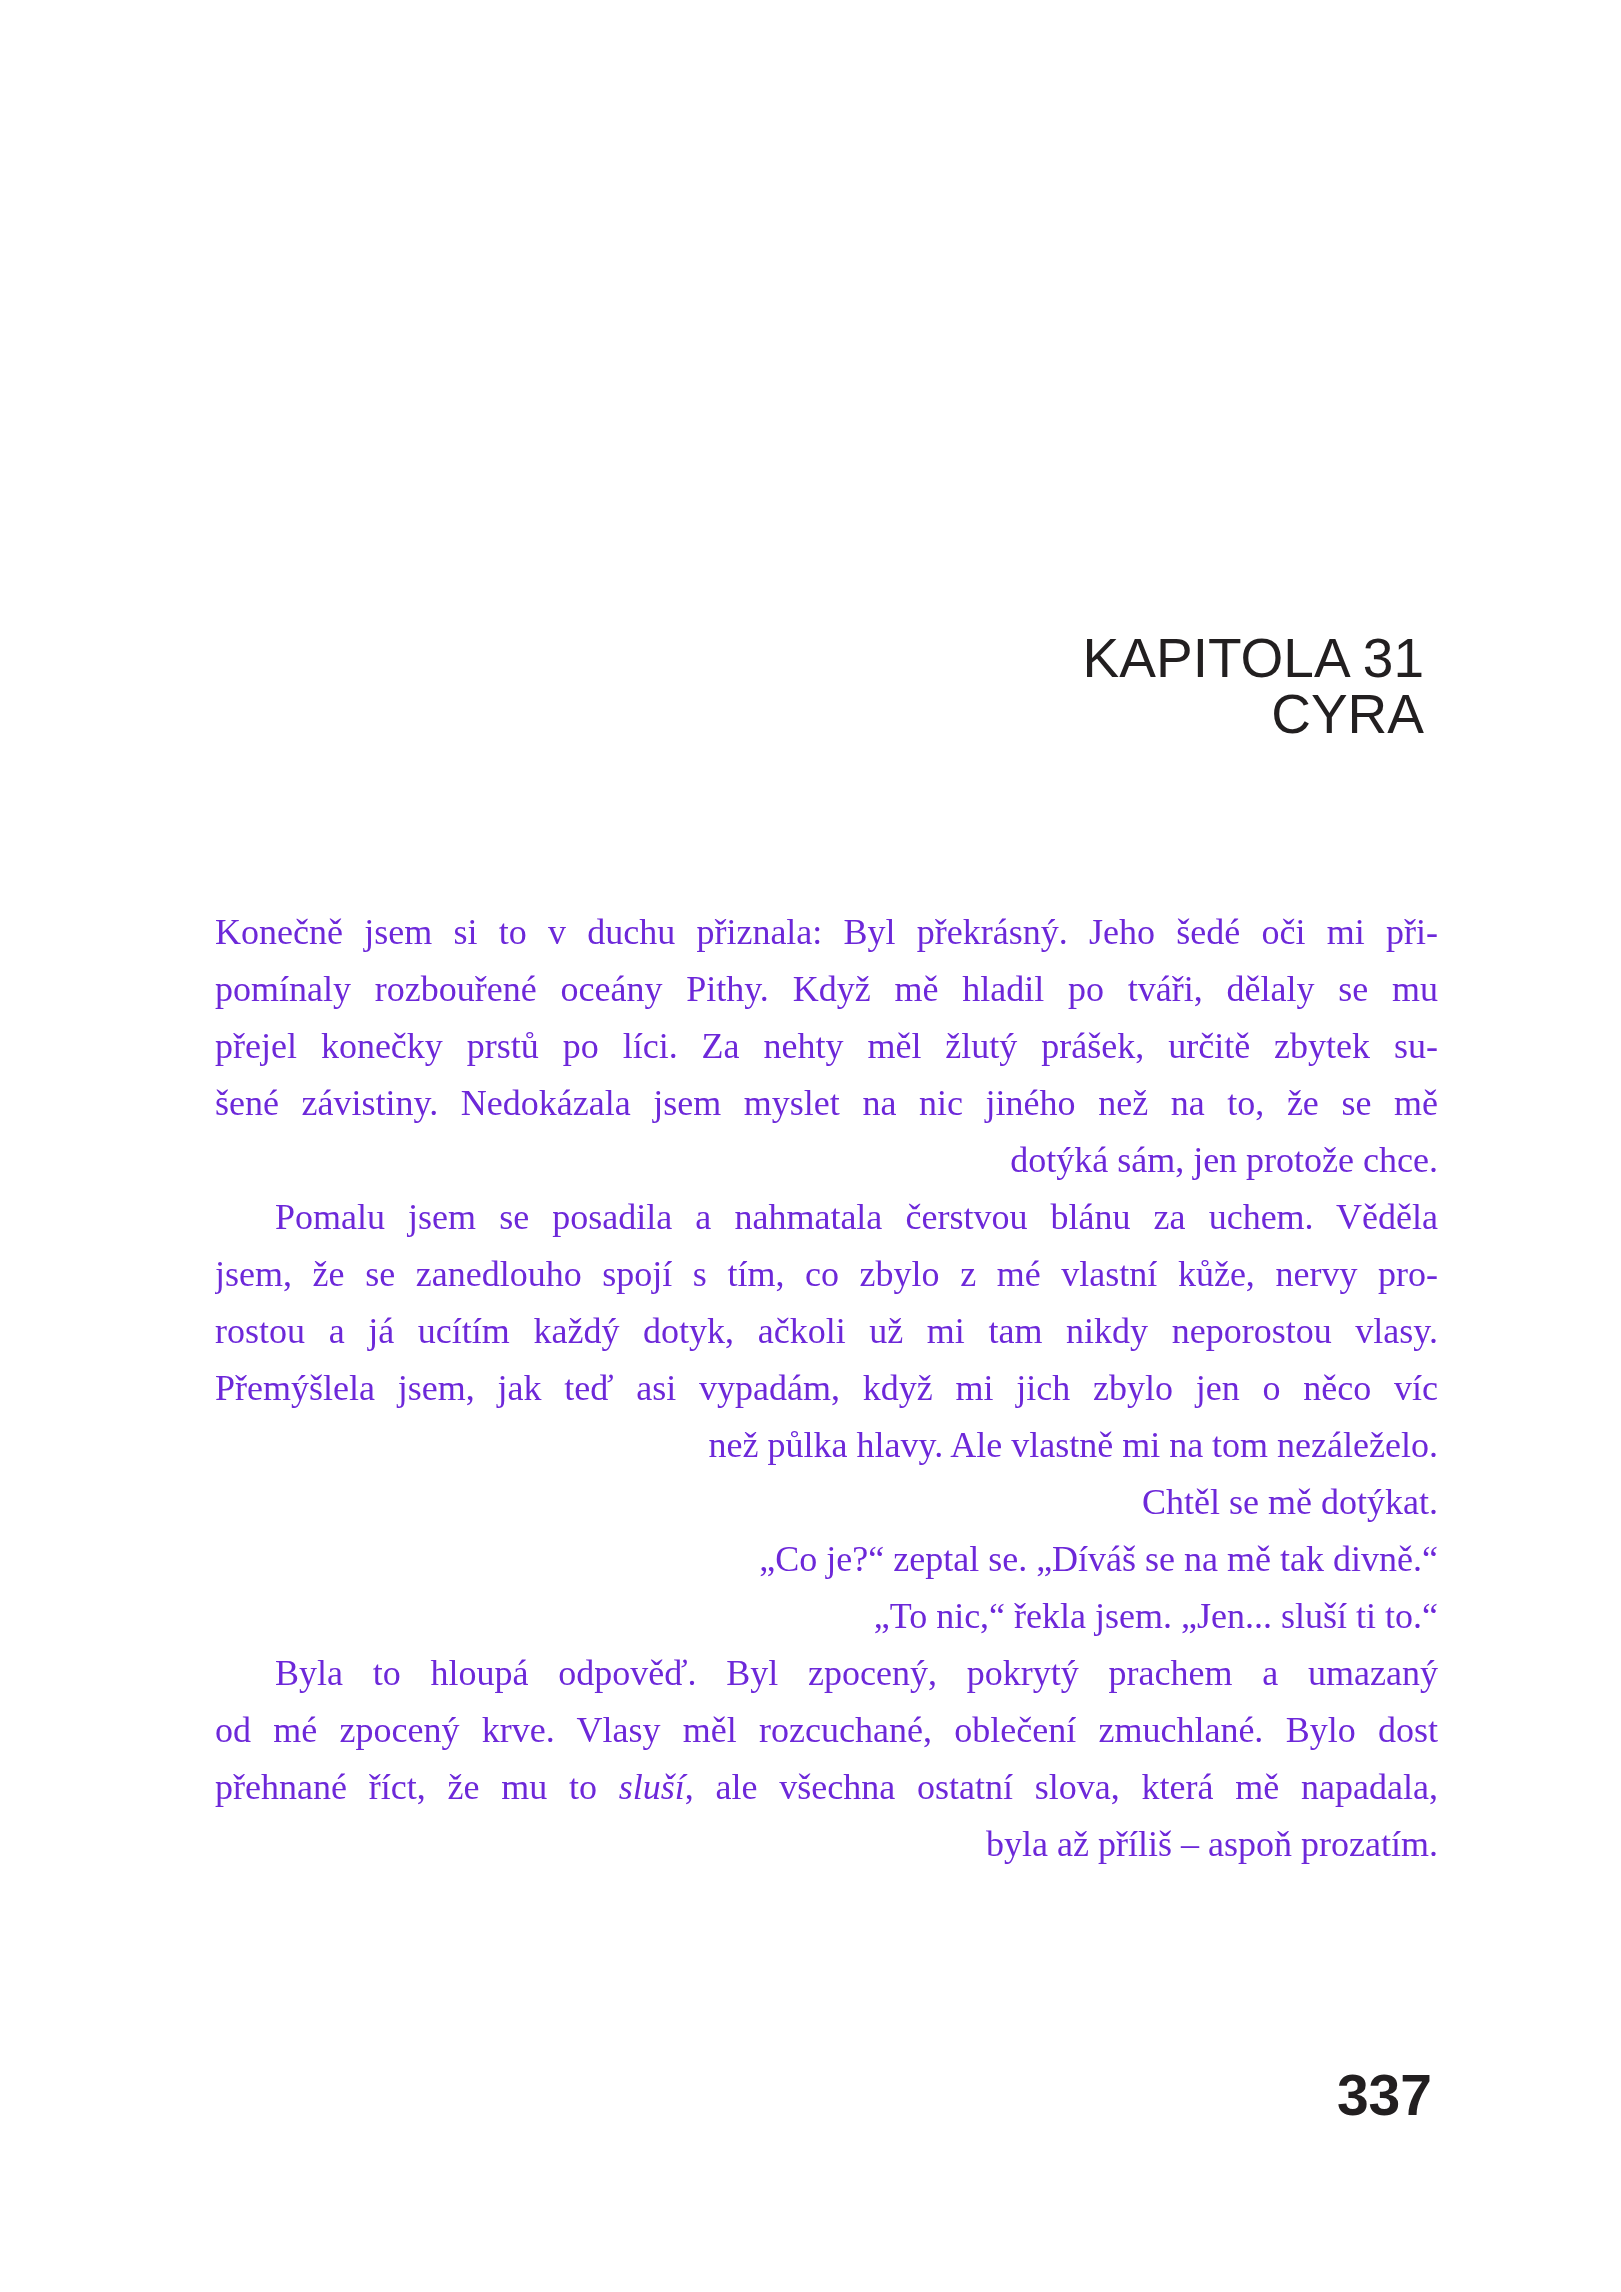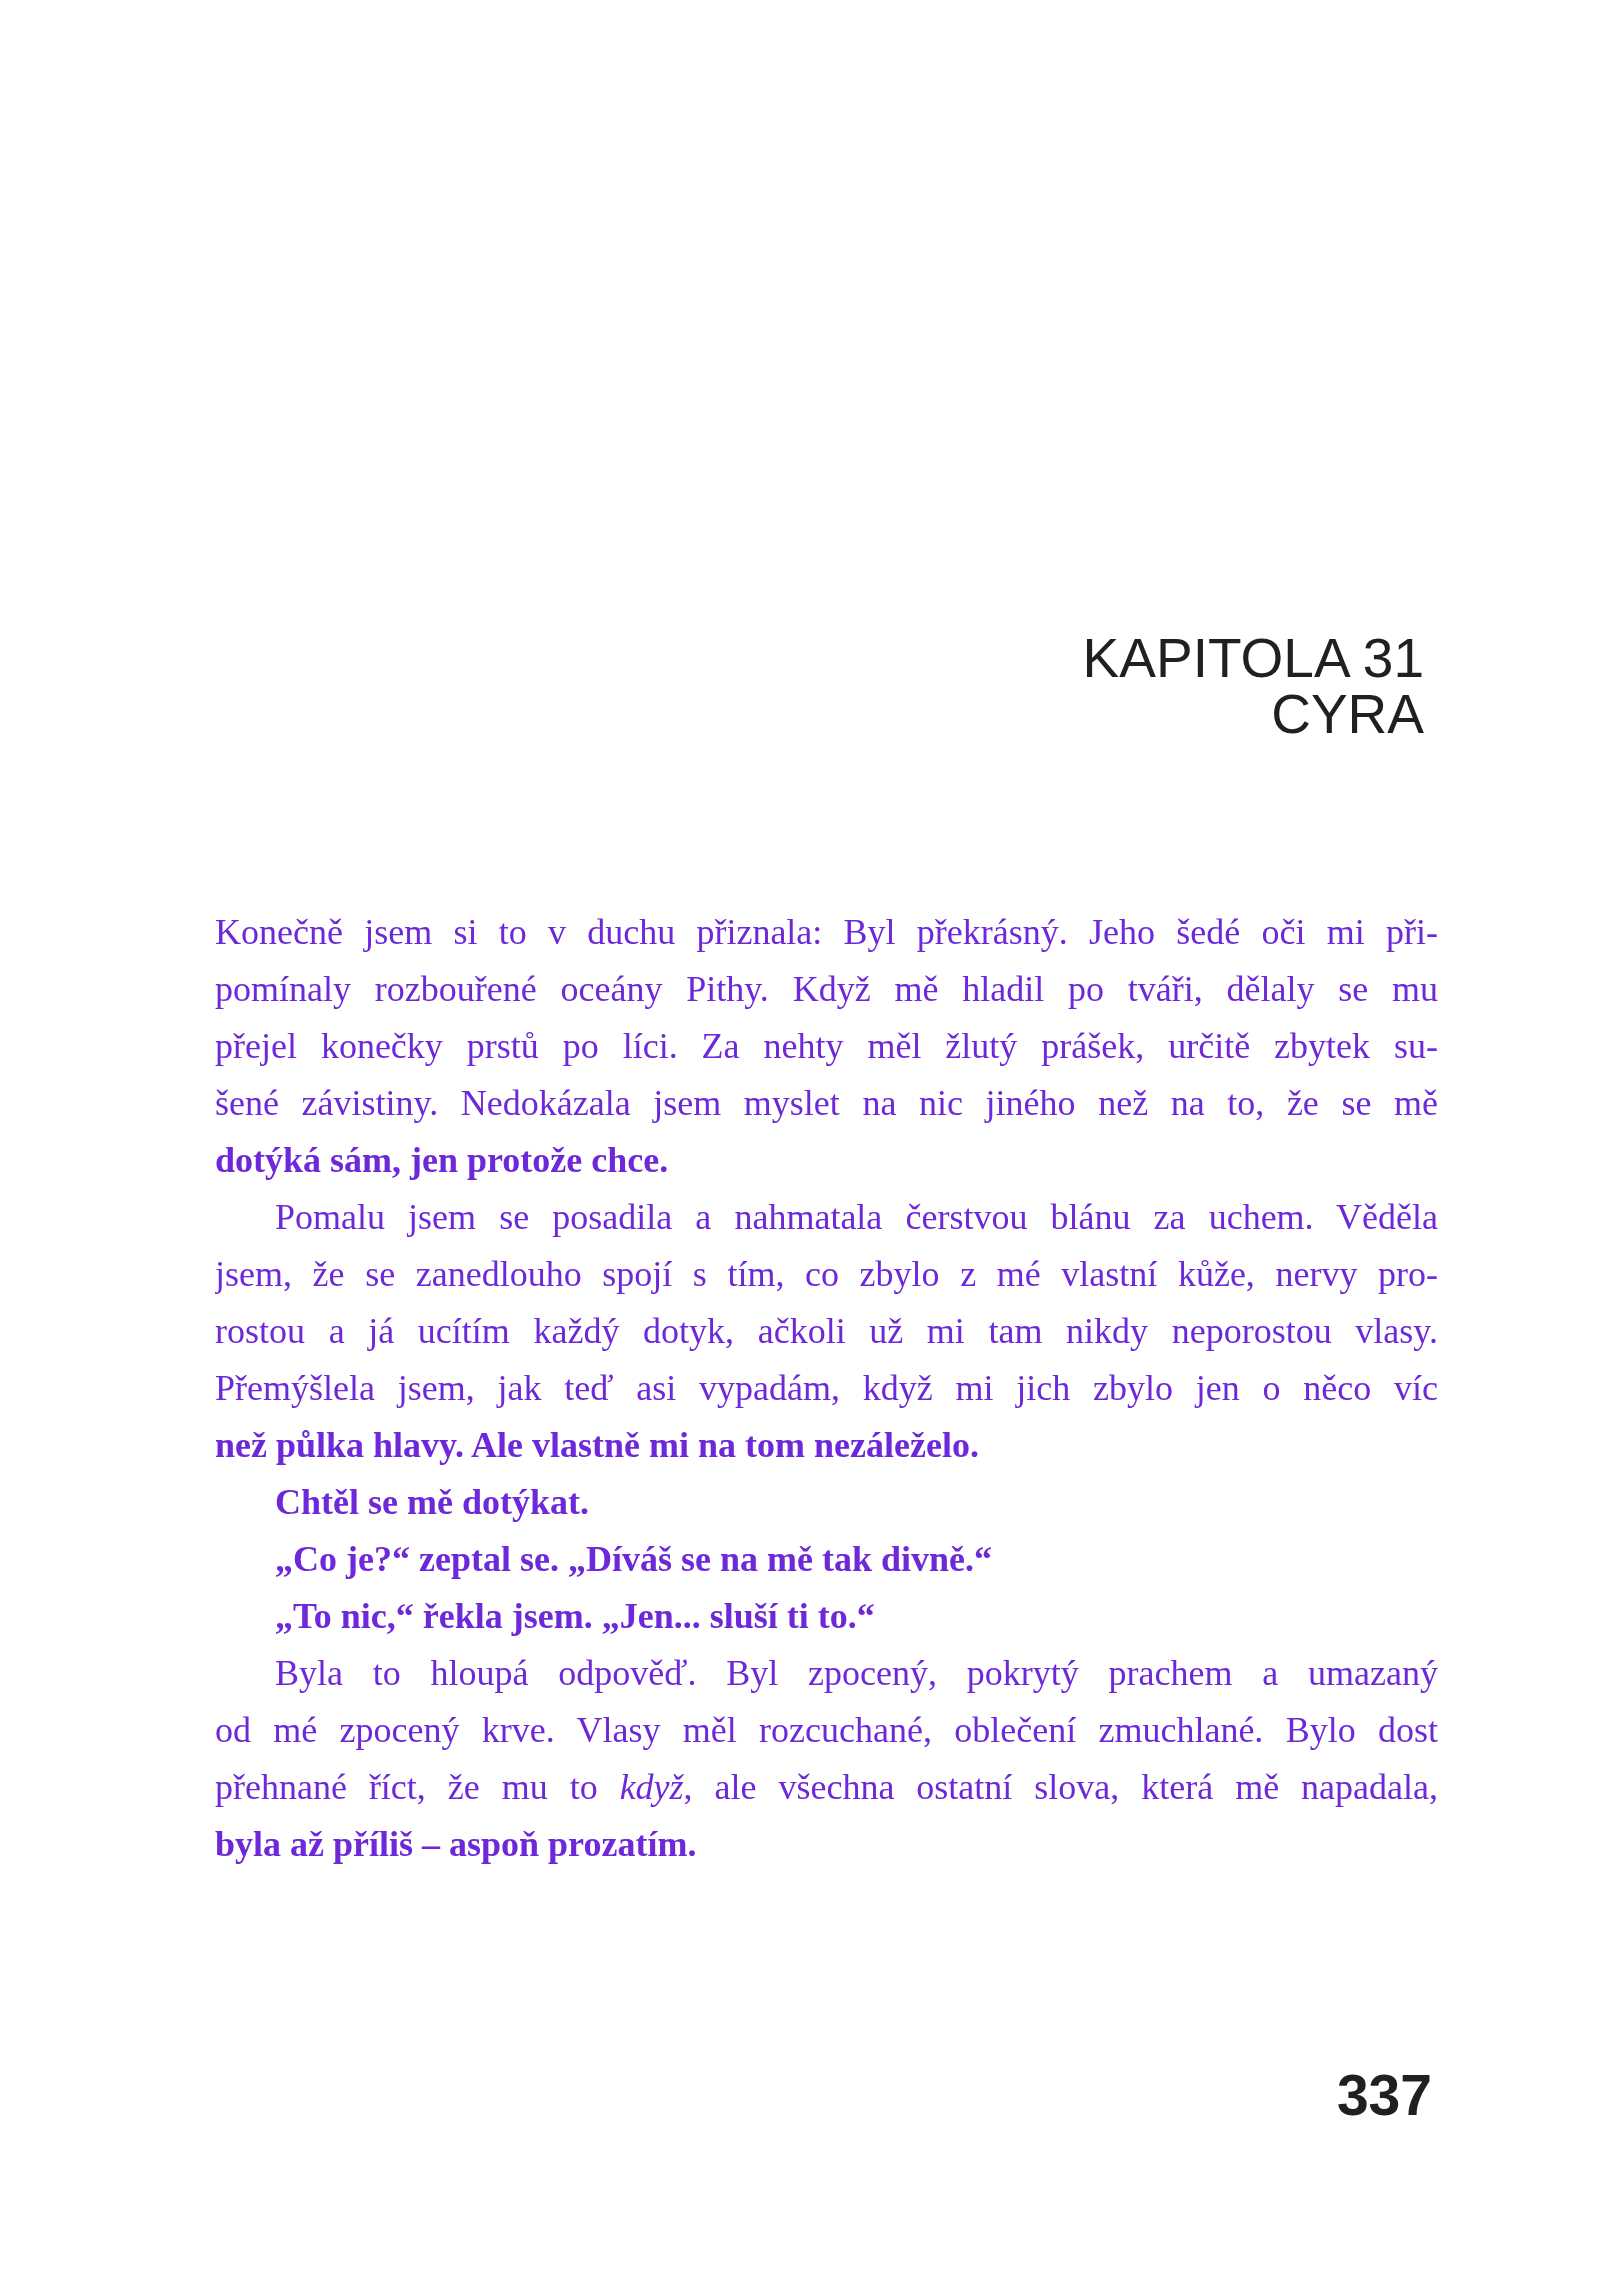--- a/index.html
+++ b/index.html
@@ -38,21 +38,21 @@
     font-size: 36px;
     line-height: 57px;
     color: #6d28d9;
   }
   .paragraph { margin: 0; padding: 0; }
   .line { height: 57px; overflow: hidden; }
   .line.just {
     text-align: justify;
     text-align-last: justify;
   }
-  .line.last { text-align: left; font-weight: bold; }
+  .line.last { text-align: right; }
   .line.indent { text-indent: 60px; }
   .line em {
     font-style: italic;
     font-family: "Liberation Serif", serif;
   }
   .page-number {
     position: absolute;
     top: 2074px;
     right: 189px;
     font-family: "Liberation Sans", sans-serif;
@@ -92,21 +92,21 @@
       </div>
       <div class="paragraph">
         <div class="line last indent">„Co je?“ zeptal se. „Díváš se na mě tak divně.“</div>
       </div>
       <div class="paragraph">
         <div class="line last indent">„To nic,“ řekla jsem. „Jen... sluší ti to.“</div>
       </div>
       <div class="paragraph">
         <div class="line just indent">Byla to hloupá odpověď. Byl zpocený, pokrytý prachem a umazaný</div>
         <div class="line just">od mé zpocený krve. Vlasy měl rozcuchané, oblečení zmuchlané. Bylo dost</div>
-        <div class="line just"><span>přehnané říct, že mu to </span><em>když</em><span>, ale všechna ostatní slova, která mě napadala,</span></div>
+        <div class="line just"><span>přehnané říct, že mu to </span><em>sluší</em><span>, ale všechna ostatní slova, která mě napadala,</span></div>
         <div class="line last">byla až příliš – aspoň prozatím.</div>
       </div>
     </div>
 
   <div class="page-number">337</div>
 
 </div>
 
 
 </body></html>

